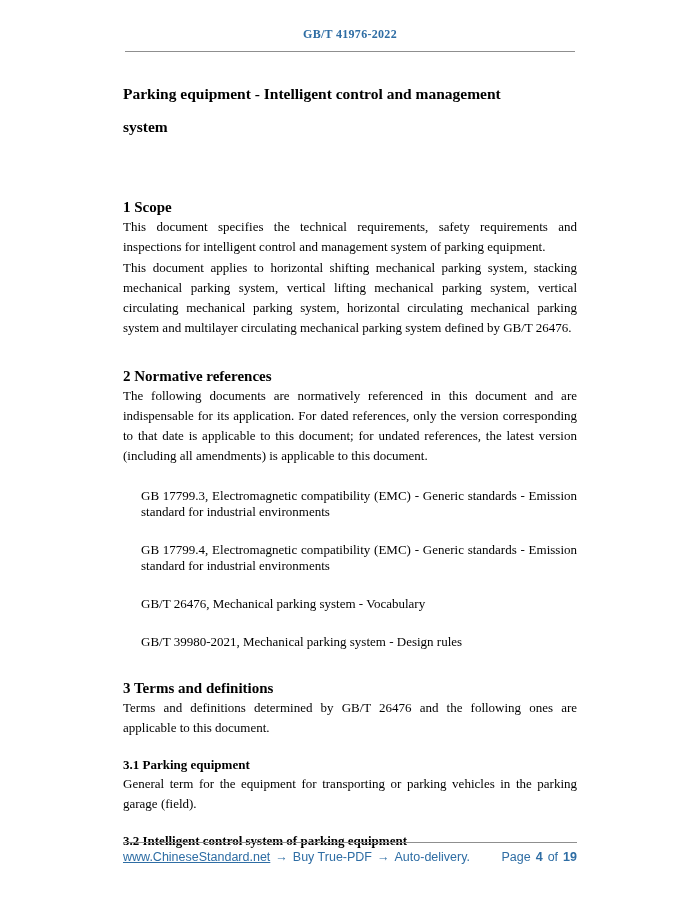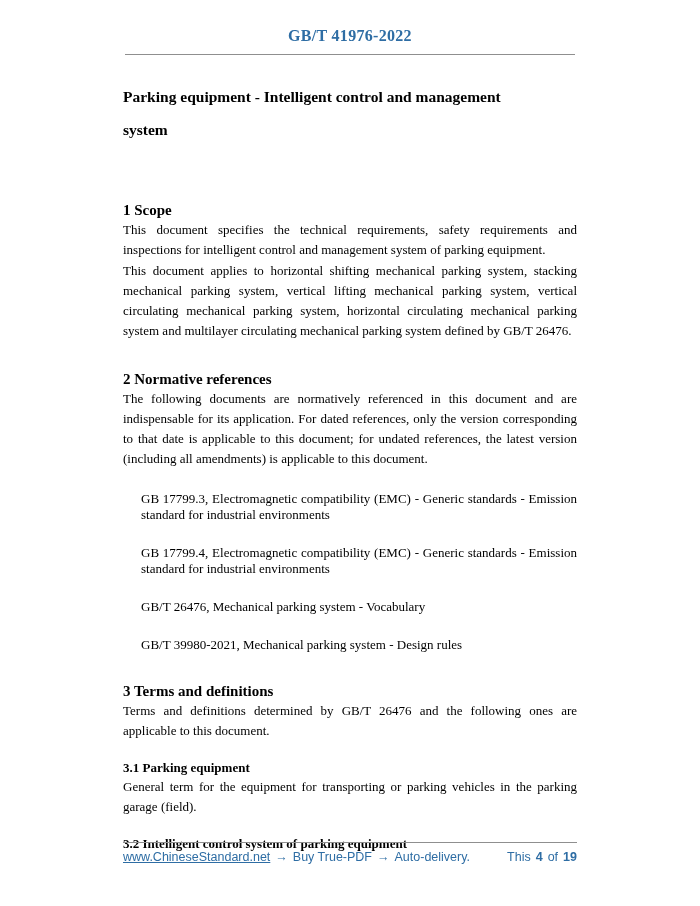--- a/index.html
+++ b/index.html
@@ -22,21 +22,21 @@
   .content {
     padding: 0 123px;
   }
 
   
   .doc-header {
     padding-top: 27px;
     text-align: center;
   }
   .doc-number {
-    font-size: 16px;
+    font-size: 12px;
     font-weight: bold;
     color: #2e6da4;
     letter-spacing: 0.3px;
   }
   .header-rule {
     border: none;
     border-top: 1px solid #8f8f8f;
     margin: 9px 2px 0 2px;
   }
 
@@ -155,20 +155,20 @@
 
   <div class="doc-footer">
     <div class="footer-left">
       <a>www.ChineseStandard.net</a>
       <span>→</span>
       <span>Buy True-PDF</span>
       <span>→</span>
       <span>Auto-delivery.</span>
     </div>
     <div class="footer-right">
-      <span>This</span>
+      <span>Page</span>
       <span class="num">4</span>
       <span>of</span>
       <span class="num">19</span>
     </div>
   </div>
 
 </div>
 
 </body></html>

